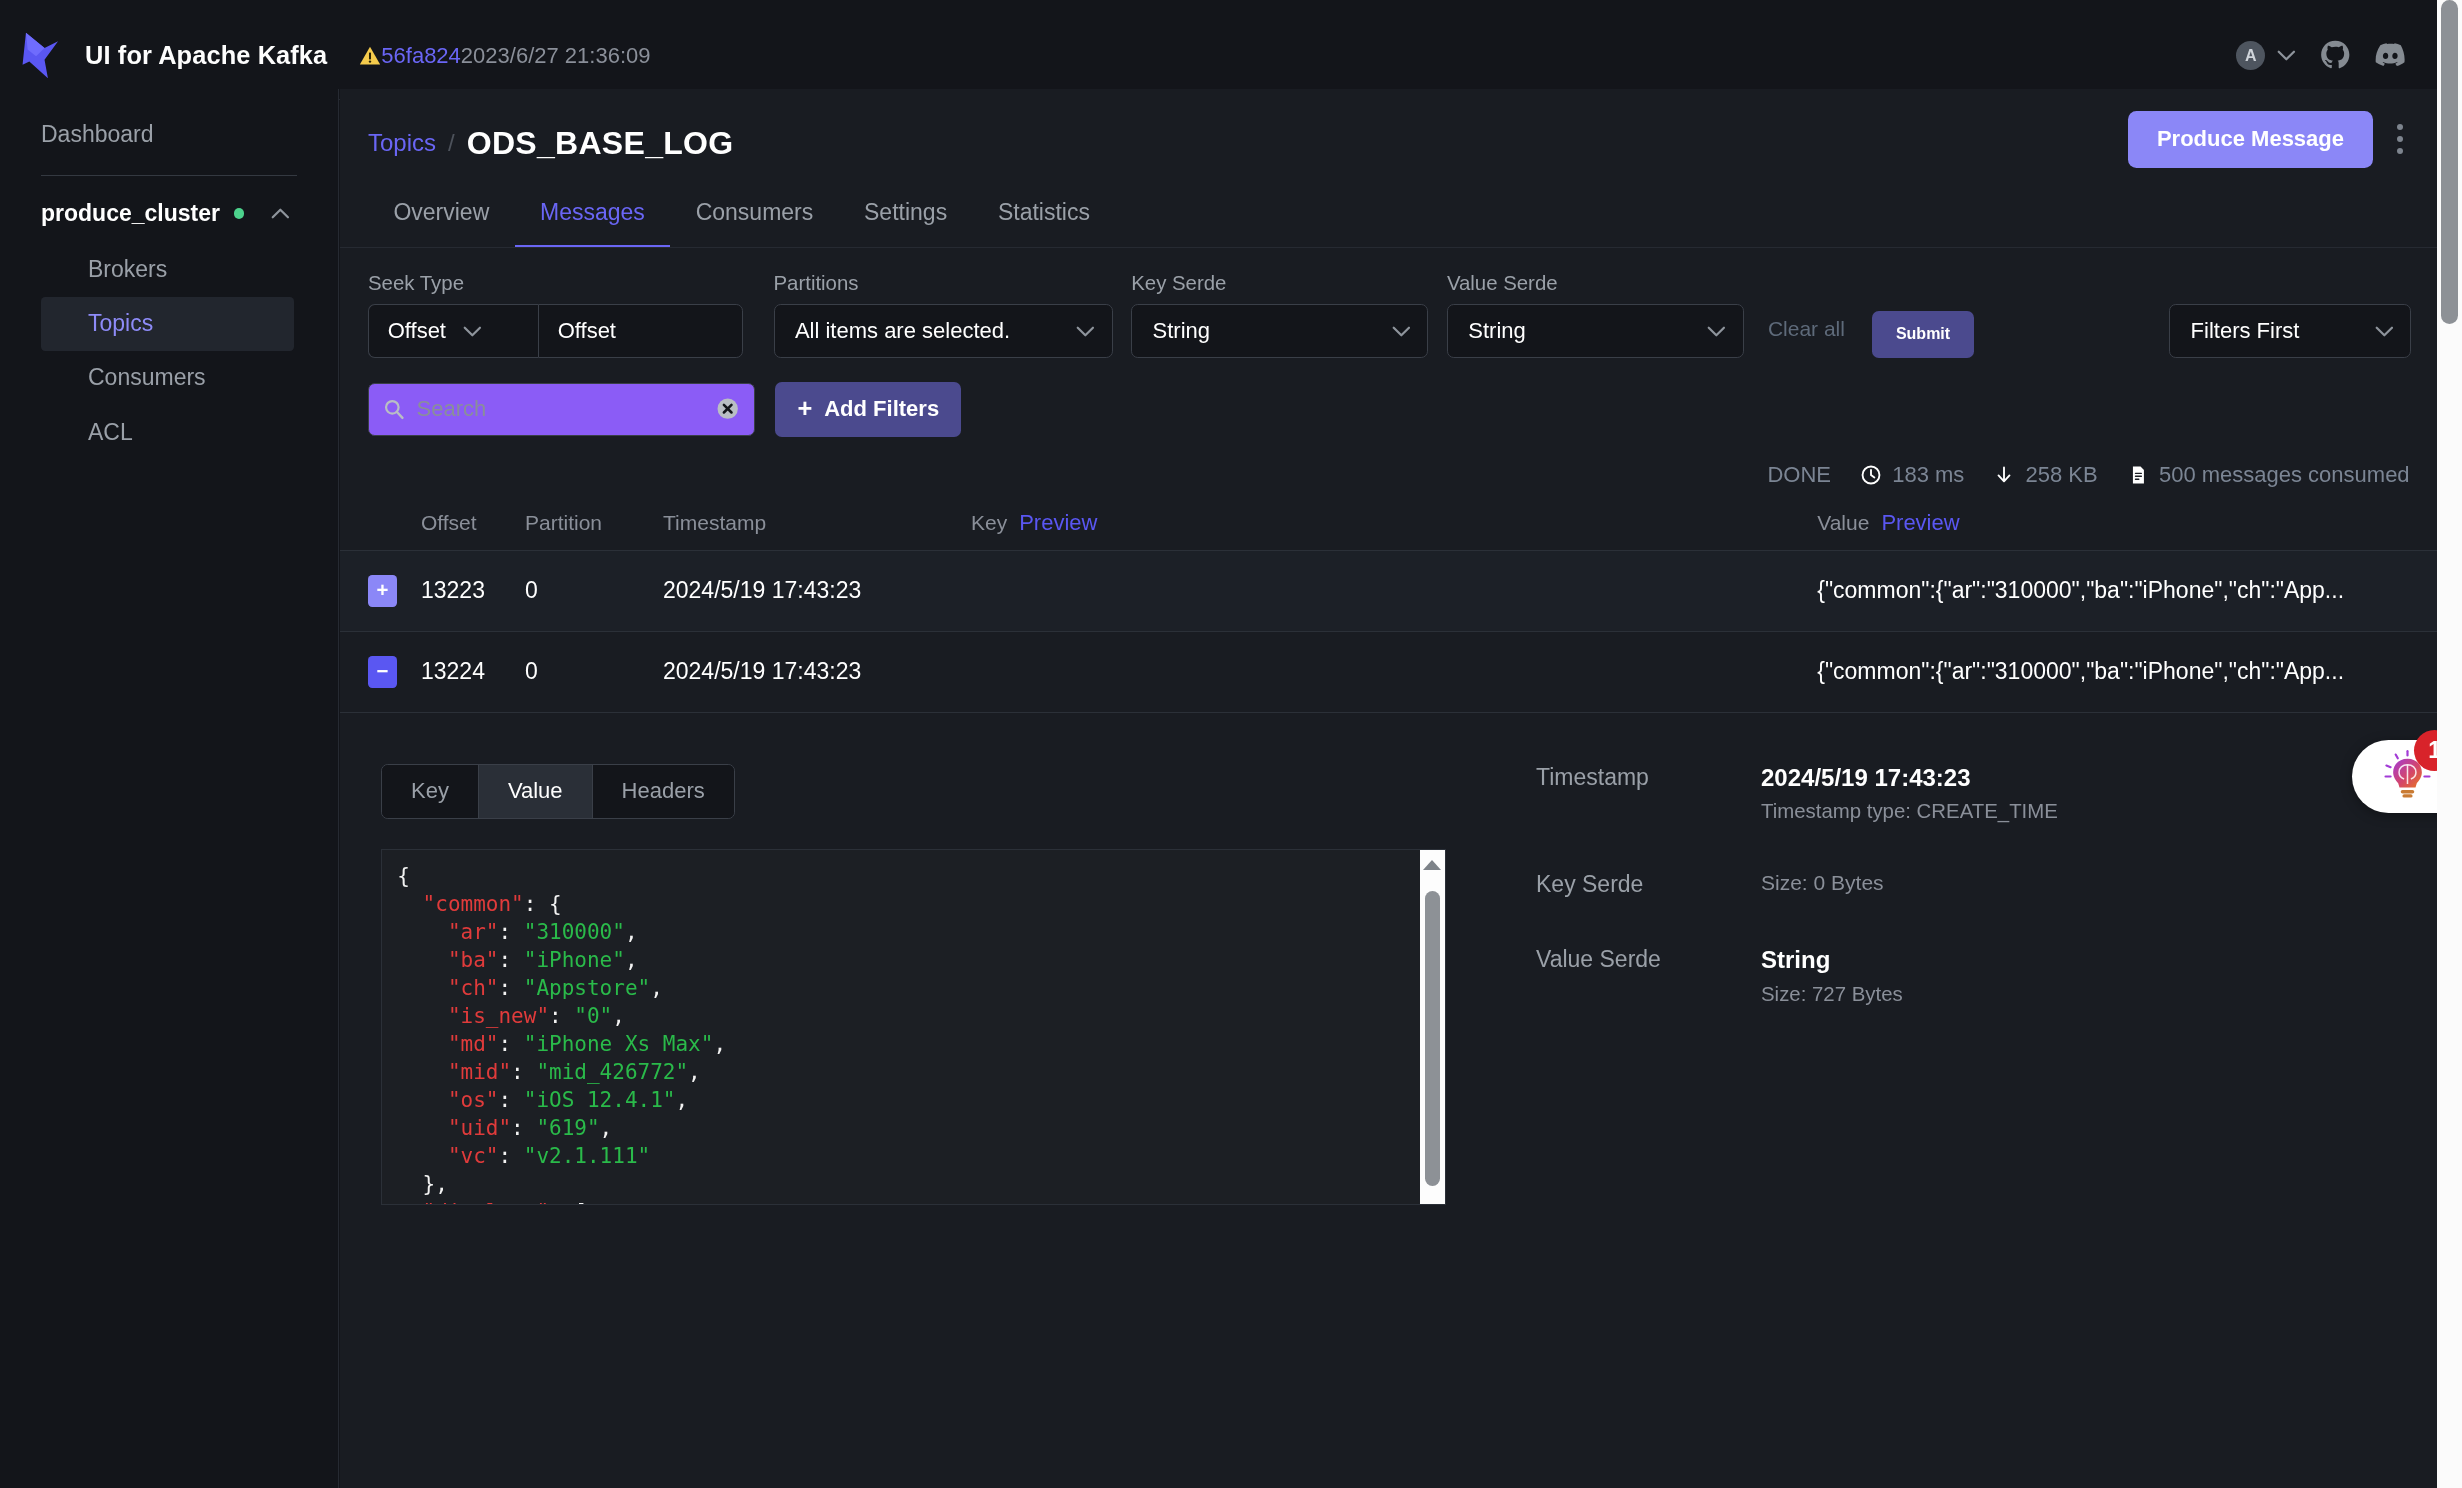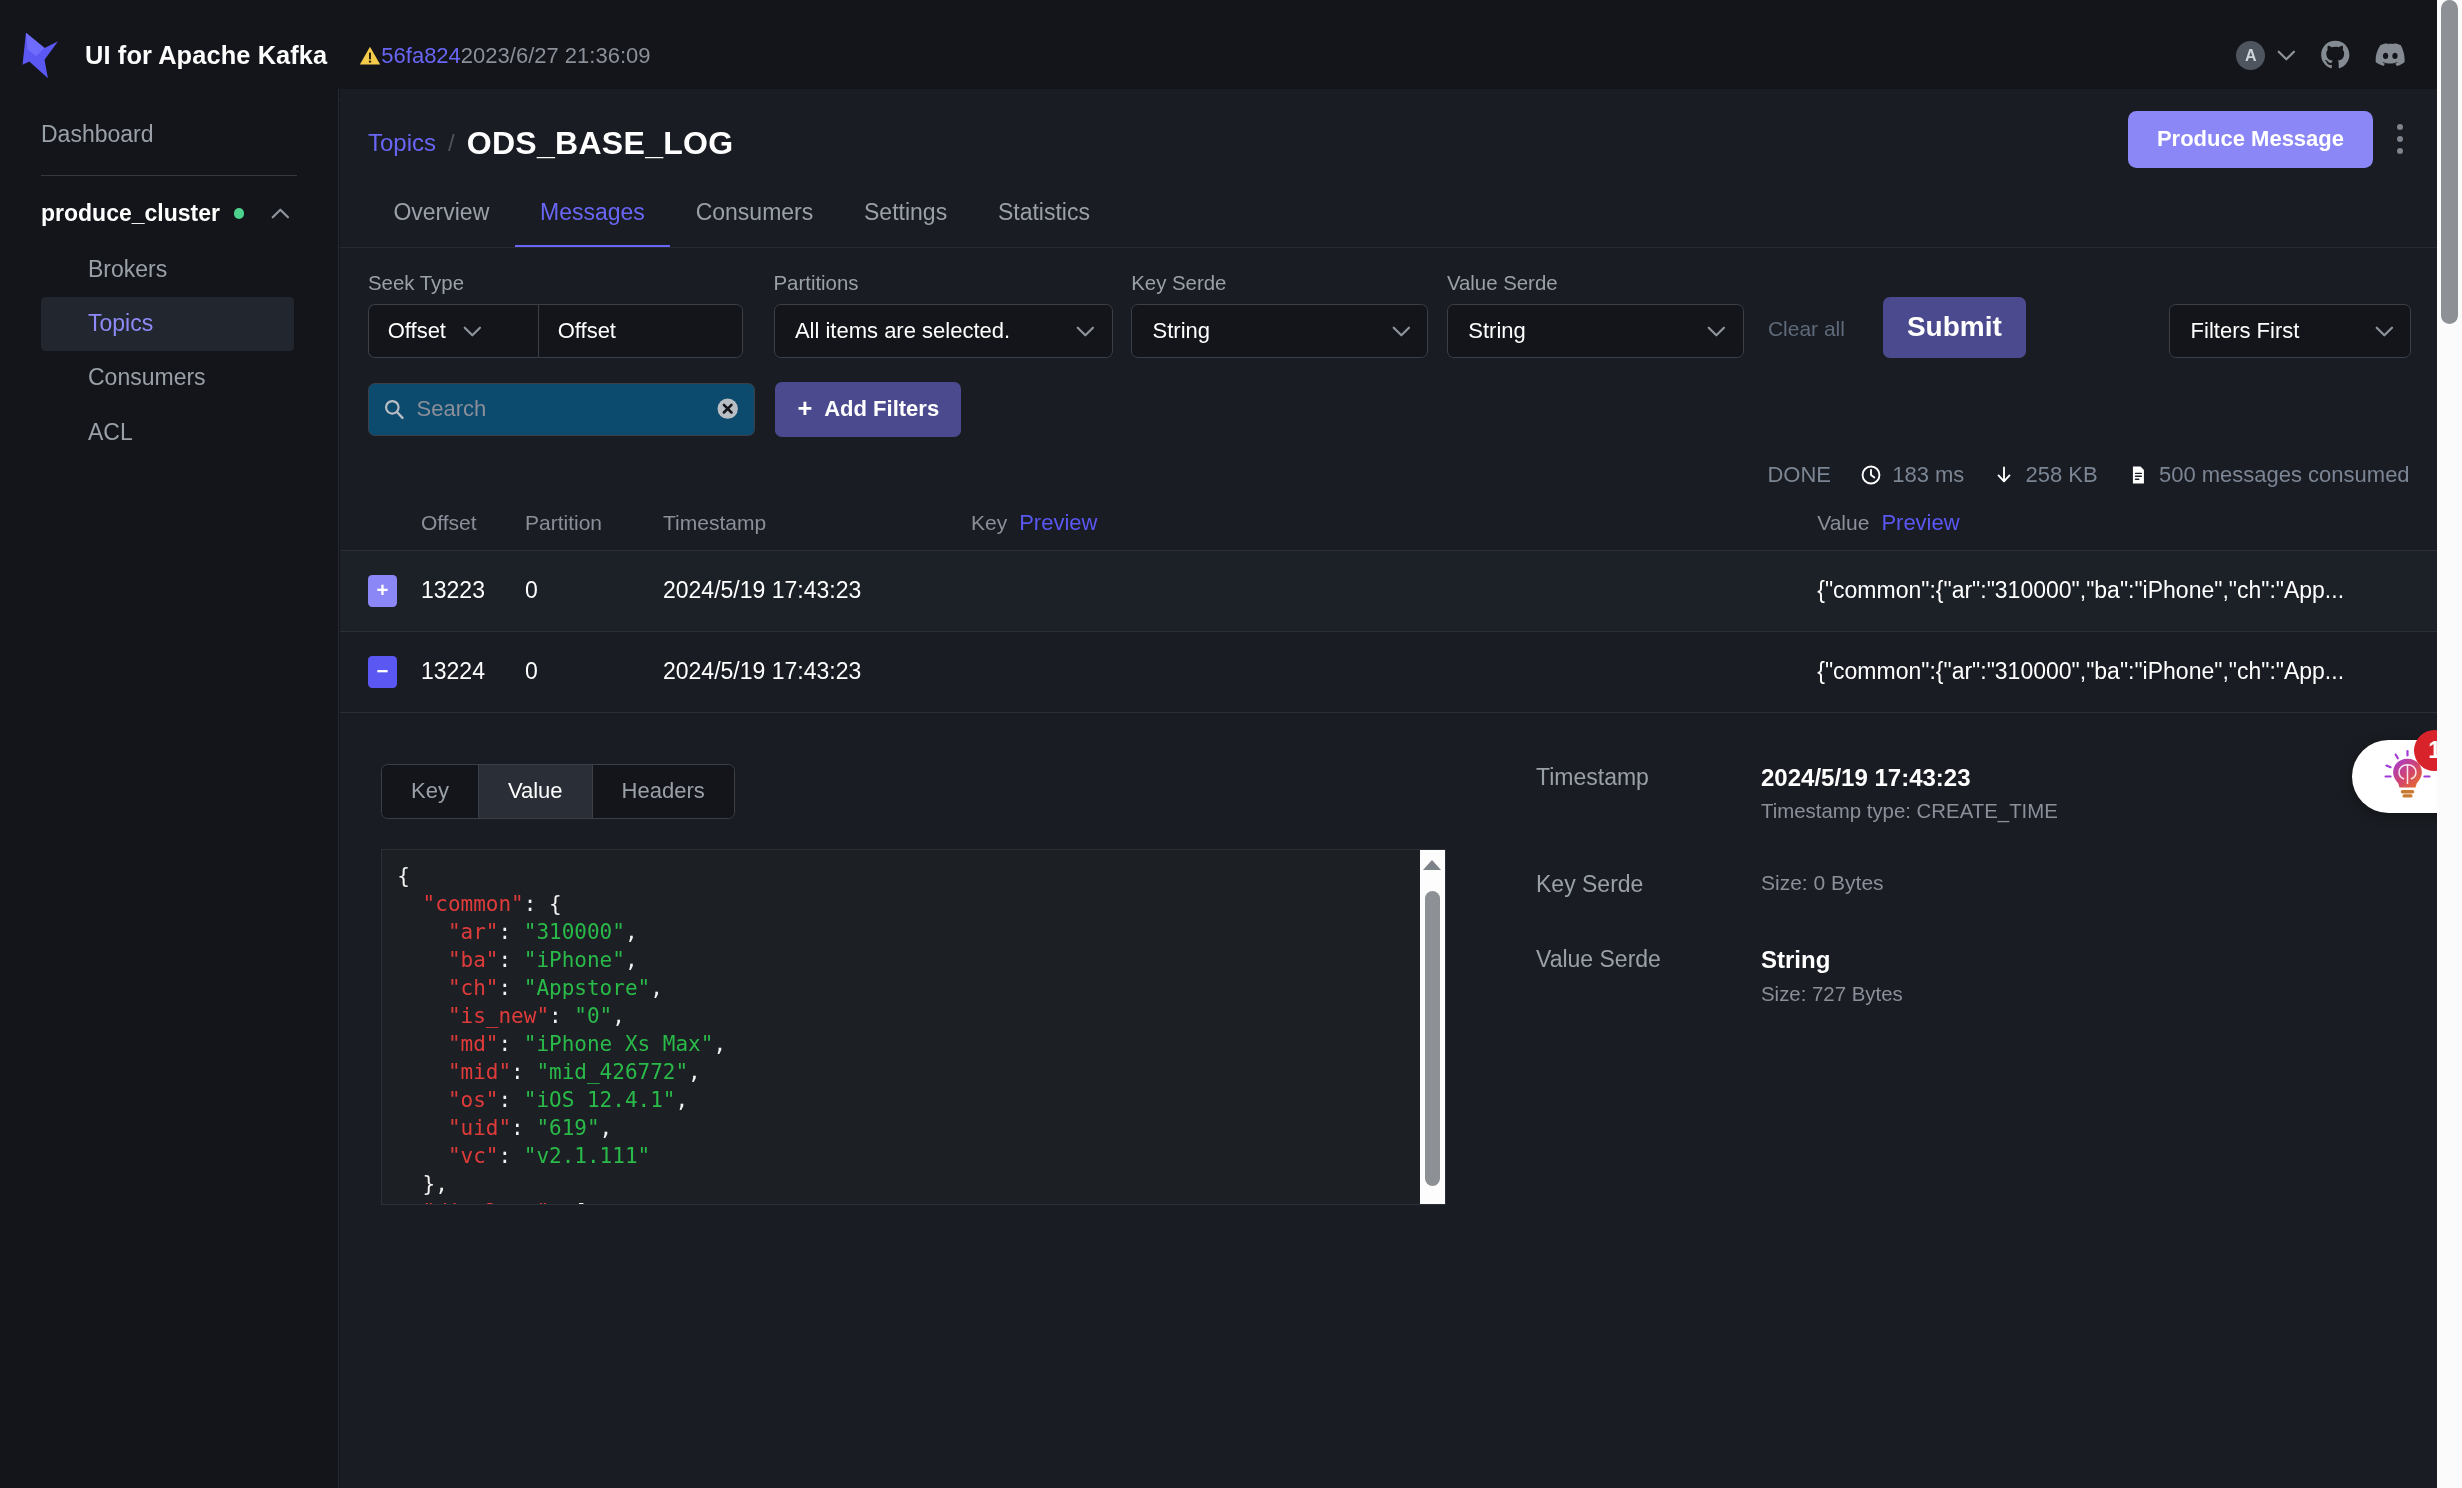--- a/index.html
+++ b/index.html
@@ -142,31 +142,31 @@
   .w-parts { width: 339px; }
   .w-serde { width: 297px; }
   .w-sort  { width: 242px; }
   .chev-sm { width: 18.7px; height: 11px; flex: 0 0 auto; display:block; }
   .clear-all {
     color: #5e6a7a; font-size: 21px; padding-bottom: 17px;
     margin-left: 24px; cursor: pointer; white-space: nowrap;
   }
   .btn-submit {
     background: #4b4a8e; color: #ffffff; border: none; border-radius: 6.8px;
-    font-size: 28px; font-weight: 700; padding: 14.4px 24px;
-    margin-left: 38px; cursor: pointer;
+    font-size: 16px; font-weight: 700; padding: 14.4px 24px;
+    margin-left: 27px; cursor: pointer;
     font-family: "Liberation Sans", sans-serif;
   }
   .sort-wrap { margin-left: auto; }
 
   
   .searchrow { display: flex; align-items: center; gap: 20.4px; padding: 24px 0 0 28px; }
   .search-box {
     position: relative; width: 387px;
-    background: #0c4a6e; border: 0.8px solid #3a3f48; border-radius: 6.8px;
+    background: #8b5cf6; border: 0.8px solid #3a3f48; border-radius: 6.8px;
     display: flex; align-items: center; padding: 0 13.6px; height: 53px;
   }
   .search-icon { width: 22px; height: 22px; flex: 0 0 auto; margin-right: 12px; display:block; }
   .search-input {
     background: transparent; border: none; outline: none;
     color: #ffffff; font-size: 22px; flex: 1;
     font-family: "Liberation Sans", sans-serif;
   }
   .search-input::placeholder { color: #8a8f99; }
   .clear-x { width: 25.4px; height: 25.4px; flex: 0 0 auto; cursor: pointer; display:block; }

